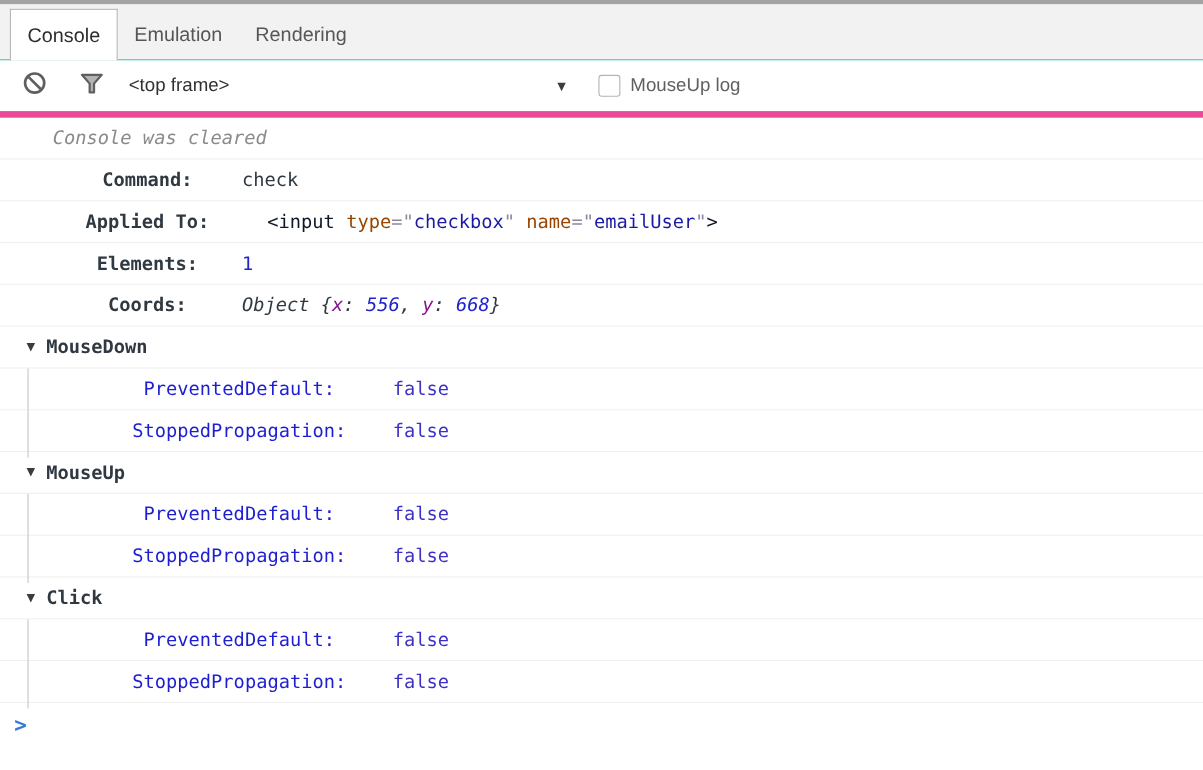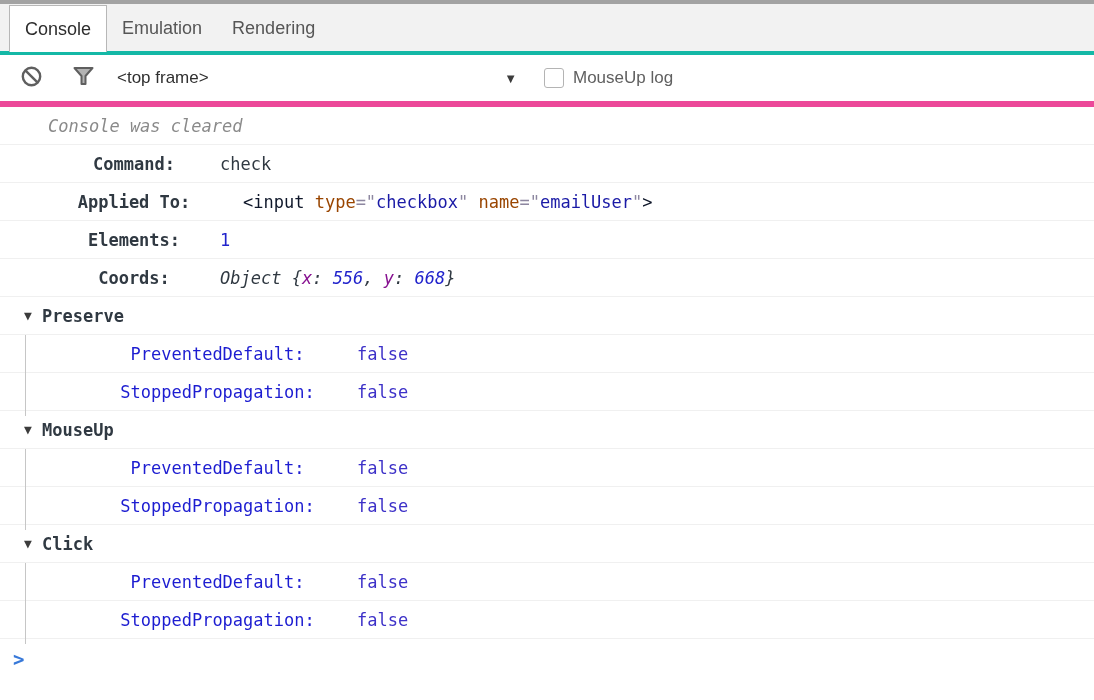--- a/index.html
+++ b/index.html
@@ -1,20 +1,20 @@
 <!DOCTYPE html>
 <html><head>
 <meta charset="utf-8">
 <style>
   * { margin:0; padding:0; box-sizing:border-box; }
   html,body { width:1094px; height:700px; background:#fff; font-family:"Liberation Sans",sans-serif; overflow:hidden; }
 
   .top-strip { height:4px; background:#a3a3a3; }
 
-  .tabbar { height:51px; background:#f2f2f2; border-bottom:4px solid #14b8a6;
+  .tabbar { height:51px; background:#f2f2f2; border-bottom:1px solid #14b8a6;
             display:flex; align-items:flex-end; padding-left:9px; }
   .tab { font-size:18px; color:#565656; padding:0 15px; height:46px; line-height:46px; cursor:default; }
   .tab.active { background:#fff; color:#2d2d2d; border:1px solid #b7b7b7; border-bottom:none;
                 height:47px; margin-bottom:-1px; }
 
   .toolbar { height:52px; border-bottom:6px solid #ec4899; display:flex; align-items:center; background:#fff; }
   .tool-btn { width:24px; height:24px; display:flex; align-items:center; justify-content:center; }
   .tool-btn.clear { margin-left:19px; }
   .tool-btn.filter { margin-left:28px; }
   .frame-select { display:flex; width:400px; justify-content:space-between; align-items:center;
@@ -104,21 +104,21 @@
 
   <div class="crow">
     <span class="lbl">Elements:</span><span class="num">1</span>
   </div>
 
   <div class="crow">
     <span class="lbl">Coords:</span><span class="obj-preview"><span>Object {</span><span class="okey">x</span><span>: </span><span class="num">556</span><span>, </span><span class="okey">y</span><span>: </span><span class="num">668</span><span>}</span></span>
   </div>
 
   <div class="crow ghead">
-    <span class="tri">▼</span><span class="gtitle">Preserve</span>
+    <span class="tri">▼</span><span class="gtitle">MouseDown</span>
   </div>
   <div class="gchildren">
     <div class="crow child">
       <span class="lbl2">PreventedDefault:</span><span class="bool">false</span>
     </div>
     <div class="crow child">
       <span class="lbl2">StoppedPropagation:</span><span class="bool">false</span>
     </div>
   </div>
 

